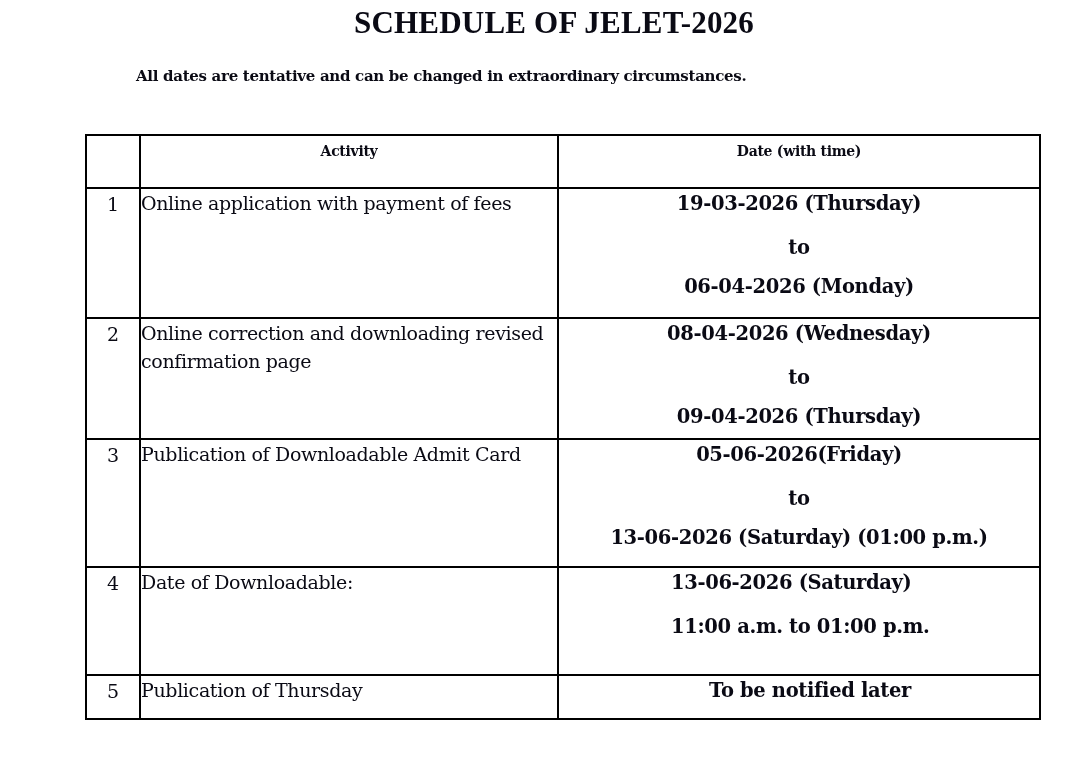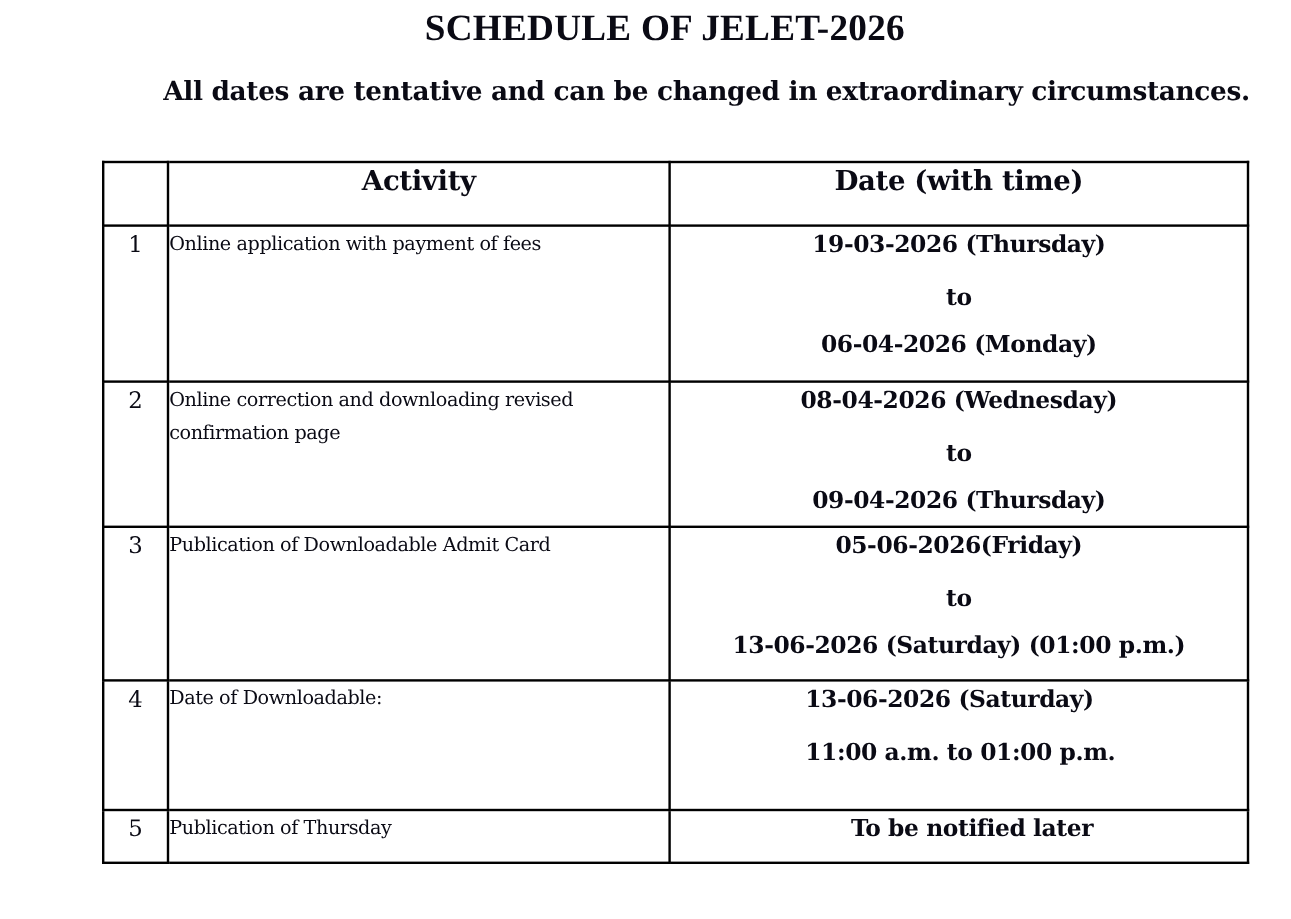--- a/index.html
+++ b/index.html
@@ -28,21 +28,21 @@
       line-height: 38px;
       padding-left: 32px;
       box-sizing: border-box;
     }
     .subtitle {
       position: absolute;
       left: 136px;
       top: 62px;
       font-family: "DejaVu Serif", serif;
       font-weight: bold;
-      font-size: 22px;
+      font-size: 15px;
       line-height: 28px;
       letter-spacing: -0.3px;
       white-space: nowrap;
     }
     table.schedule {
       position: absolute;
       left: 85px;
       top: 134px;
       width: 954px;
       border-collapse: collapse;
@@ -54,36 +54,36 @@
       padding: 0;
     }
     col.c-sn { width: 54px; }
     col.c-act { width: 418px; }
     col.c-date { width: 482px; }
 
     .hdr-cell {
       height: 51px;
       font-family: "DejaVu Serif", serif;
       font-weight: bold;
-      font-size: 23px;
+      font-size: 14px;
       text-align: center;
       line-height: 30px;
       letter-spacing: -0.3px;
     }
     .hdr-activity { text-align: center; padding-left: 28px; }
     .sn {
       text-align: center;
       font-family: "DejaVu Serif", serif;
       font-size: 19px;
       line-height: 30px;
       padding-top: 2px;
     }
     .act {
       font-family: "DejaVu Serif", serif;
-      font-size: 16px;
+      font-size: 19px;
       line-height: 28px;
       padding: 2px 8px 0 11px;
       letter-spacing: -0.35px;
     }
     .date {
       text-align: center;
       font-family: "DejaVu Serif", serif;
       font-weight: bold;
       font-size: 19.5px;
       letter-spacing: -0.35px;

